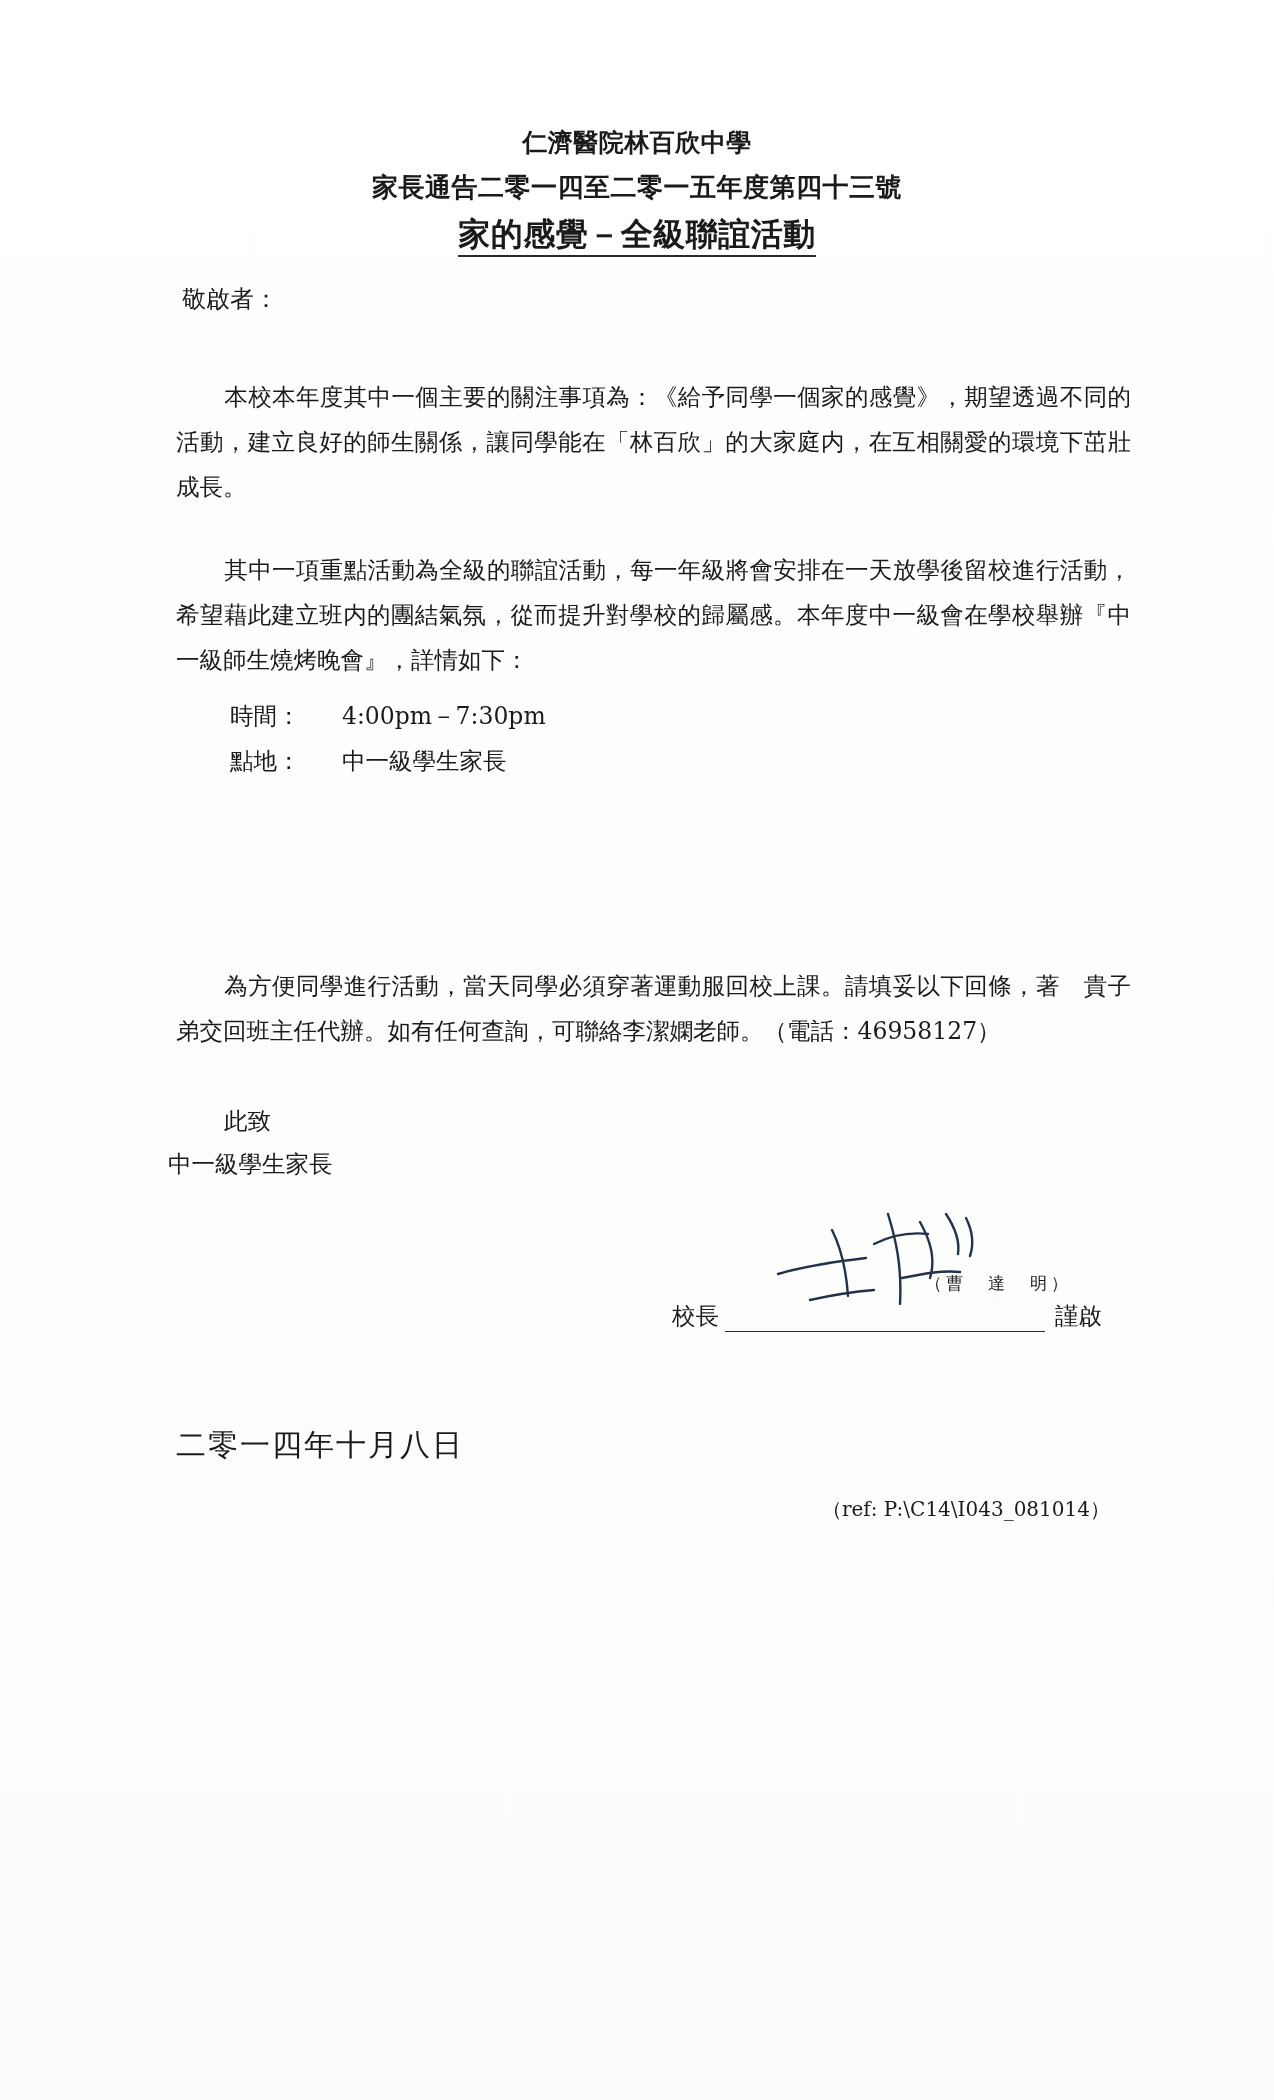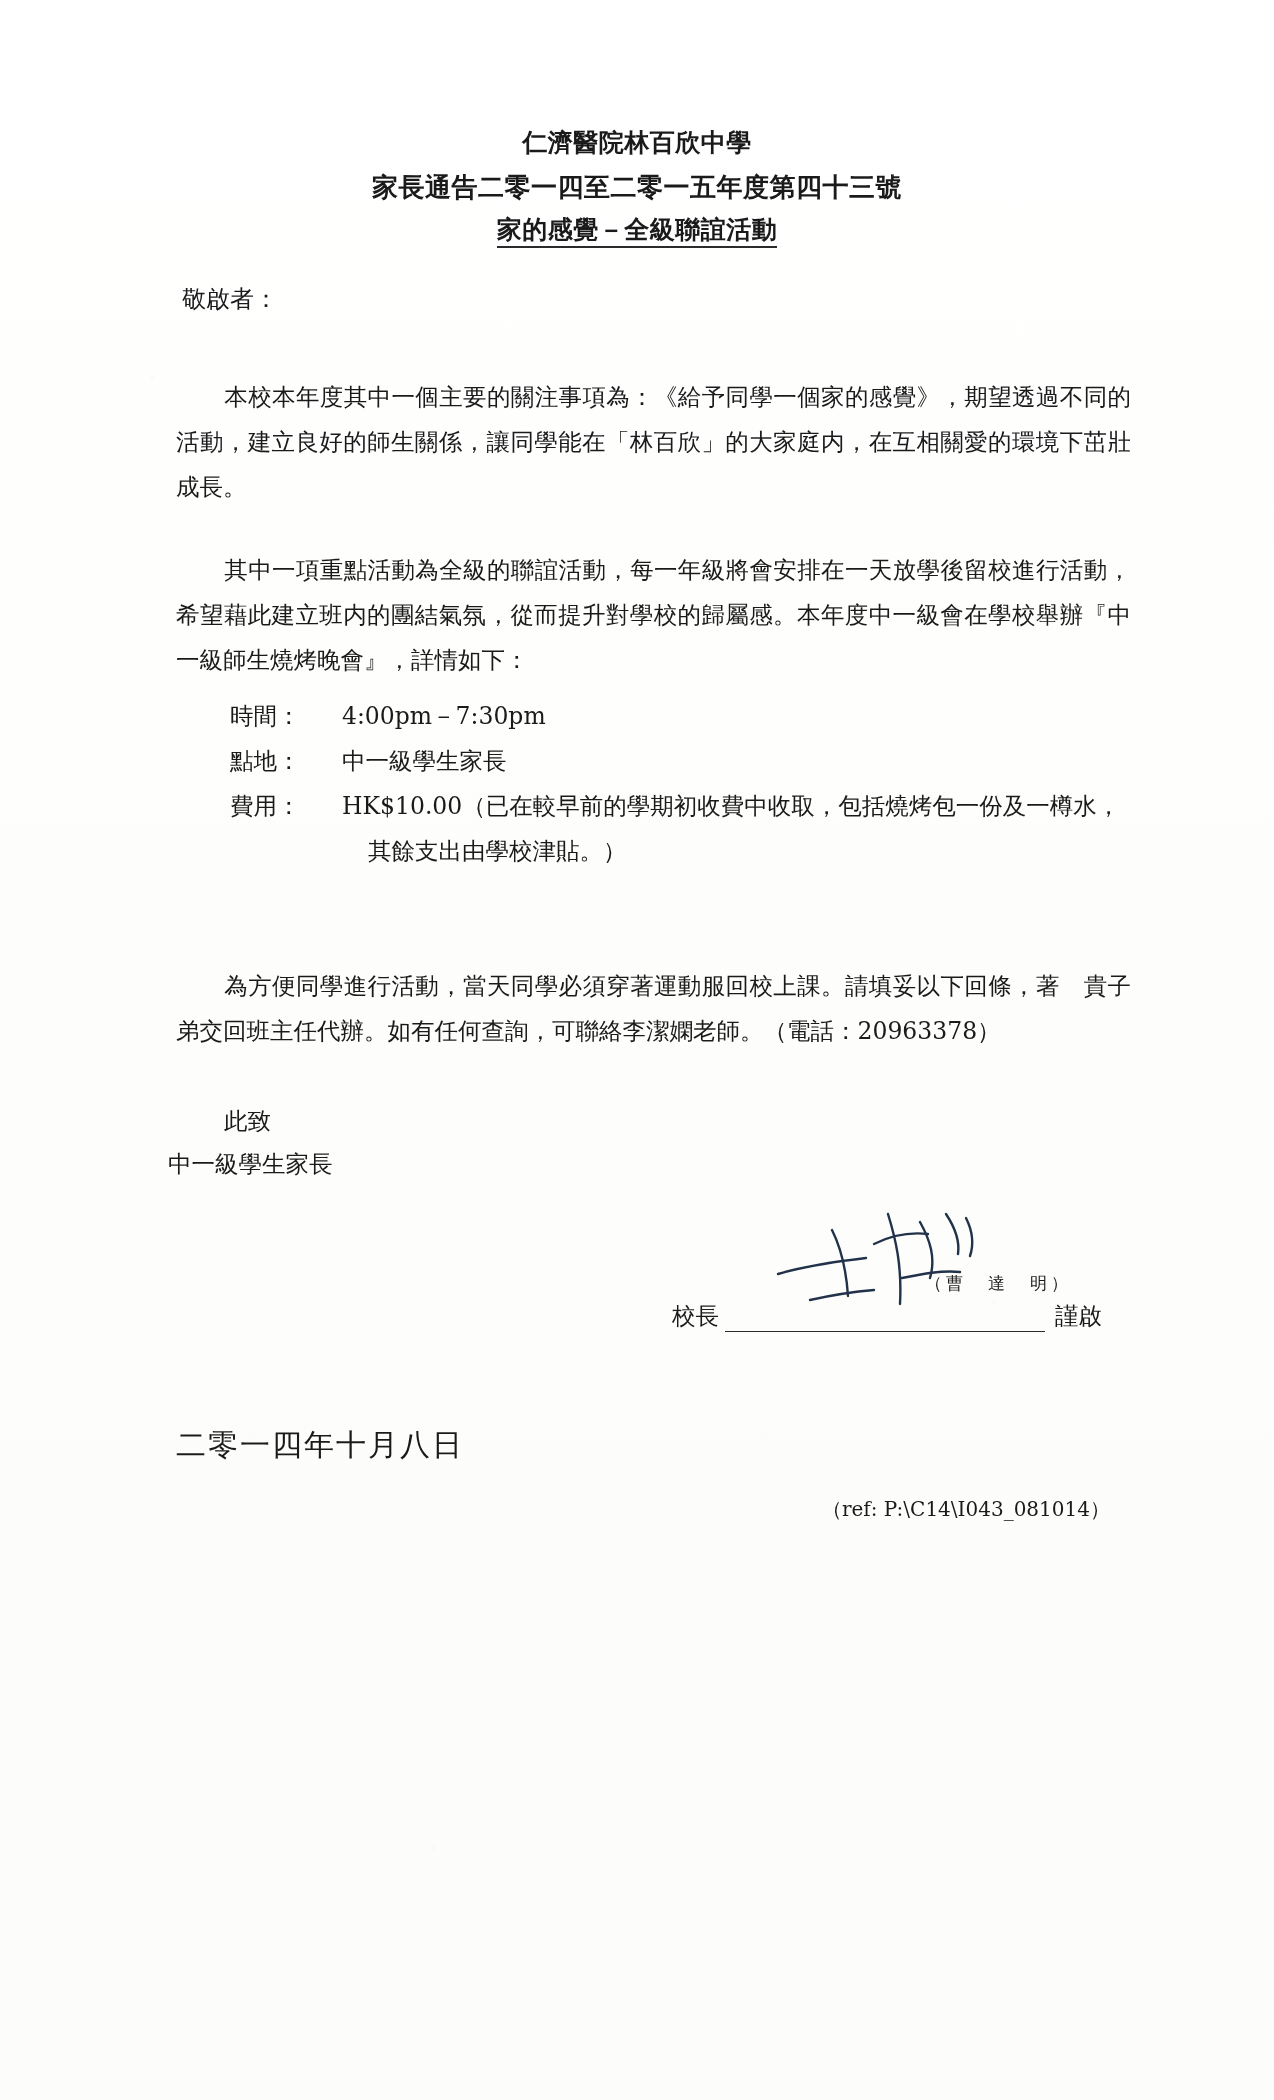--- a/index.html
+++ b/index.html
@@ -53,21 +53,21 @@
   }
   .hdr-notice {
     position: absolute;
     top: 170px; left: 0; width: 1274px;
     font-size: 26px;
     font-weight: bold;
   }
   .hdr-subject {
     position: absolute;
     top: 213px; left: 0; width: 1274px;
-    font-size: 25px;
+    font-size: 32px;
     font-weight: bold;
   }
   .hdr-subject span {
     border-bottom: 2px solid #2b2b2b;
     padding-bottom: 2px;
   }
 
   
   .salutation {
     position: absolute;
@@ -201,30 +201,23 @@
 
     <div class="details">
       <div class="detail-row">
         <div class="detail-label">時間：</div>
         <div class="detail-value">4:00pm－7:30pm</div>
       </div>
       <div class="detail-row">
         <div class="detail-label">點地：</div>
         <div class="detail-value">中一級學生家長</div>
       </div>
-      <div class="detail-row">
-        <div class="detail-label">費用：</div>
-        <div class="detail-value">
-          <span>HK$10.00（已在較早前的學期初收費中收取，包括燒烤包一份及一樽水，</span>
-          <span class="cont">其餘支出由學校津貼。）</span>
-        </div>
-      </div>
     </div>
 
-    <div class="para p4"><span class="indent"></span><span>為方便同學進行活動，當天同學必須穿著運動服回校上課。請填妥以下回條，著　貴子弟交回班主任代辦。如有任何查詢，可聯絡李潔嫻老師。（電話：20963378）</span></div>
+    <div class="para p4"><span class="indent"></span><span>為方便同學進行活動，當天同學必須穿著運動服回校上課。請填妥以下回條，著　貴子弟交回班主任代辦。如有任何查詢，可聯絡李潔嫻老師。（電話：46958127）</span></div>
 
     <div class="closing-1">此致</div>
     <div class="closing-2">中一級學生家長</div>
 
     <svg class="signature-mark" viewBox="0 0 230 125" xmlns="http://www.w3.org/2000/svg">
       <g fill="none" stroke="#22324a" stroke-width="2.4" stroke-linecap="round" stroke-linejoin="round">
         <path d="M8 74 C35 66, 62 62, 96 58"></path>
         <path d="M62 30 C70 46, 76 66, 78 96"></path>
         <path d="M40 100 C58 96, 80 92, 104 90"></path>
         <path d="M118 14 C126 40, 132 66, 130 104"></path>

